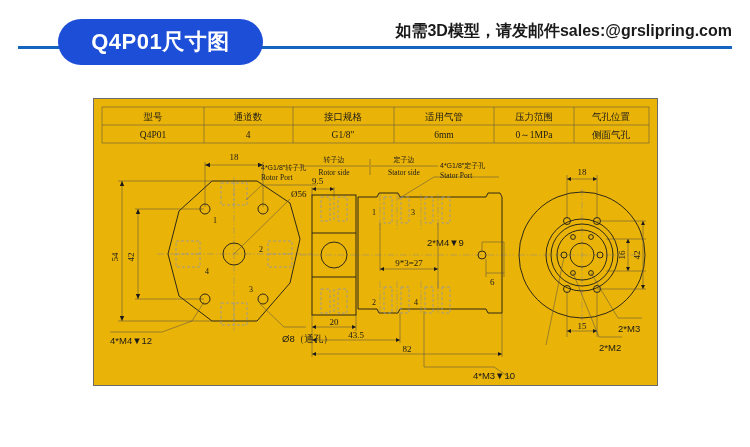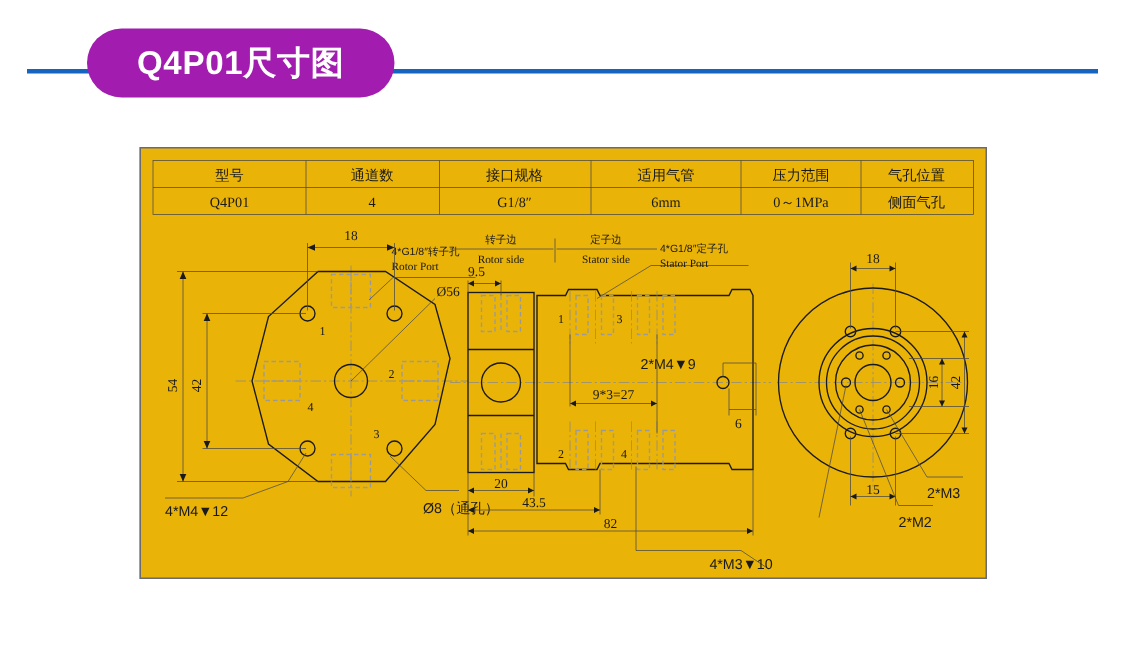--- a/index.html
+++ b/index.html
@@ -8,21 +8,21 @@
     font-family:"Liberation Sans","DejaVu Sans",sans-serif;
     overflow:hidden;position:relative;
   }
   #page{position:relative;width:750px;height:447px;}
 
   
   .header{position:absolute;left:0;top:0;width:750px;height:78px;}
   .hdr-rule{position:absolute;left:18px;top:46px;width:714px;height:3px;background:#1565c0;}
   .hdr-pill{
     position:absolute;left:58px;top:19px;width:205px;height:46px;
-    background:#a21caf;border-radius:23px;
+    background:#1d4ed8;border-radius:23px;
     display:flex;align-items:center;justify-content:center;
   }
   .hdr-pill span{
     color:#fff;font-size:22px;font-weight:bold;letter-spacing:.5px;
     font-family:"Liberation Sans","DejaVu Sans",sans-serif;
   }
   .hdr-right{
     position:absolute;left:300px;top:17px;width:432px;height:28px;
     display:flex;align-items:center;justify-content:flex-end;
     color:#1a1a1a;font-size:16px;font-weight:bold;
@@ -50,20 +50,21 @@
 </head>
 <body>
 
 <div id="page">
 
   <div class="header">
     <div class="hdr-rule"></div>
     <div class="hdr-pill">
       <span>Q4P01尺寸图</span>
     </div>
+    <div class="hdr-right">如需3D模型，请发邮件sales:@grslipring.com</div>
   </div>
 
   <div class="frame">
     <svg class="draw" width="563" height="286" viewBox="0 0 563 286">
 
       <g>
         <rect x="8" y="8" width="547" height="36" class="thin" stroke="#6b6b6b"></rect>
         <line x1="8" y1="26" x2="555" y2="26" class="thin" stroke="#6b6b6b"></line>
         <line x1="110" y1="8" x2="110" y2="44" class="thin" stroke="#6b6b6b"></line>
         <line x1="199" y1="8" x2="199" y2="44" class="thin" stroke="#6b6b6b"></line>

